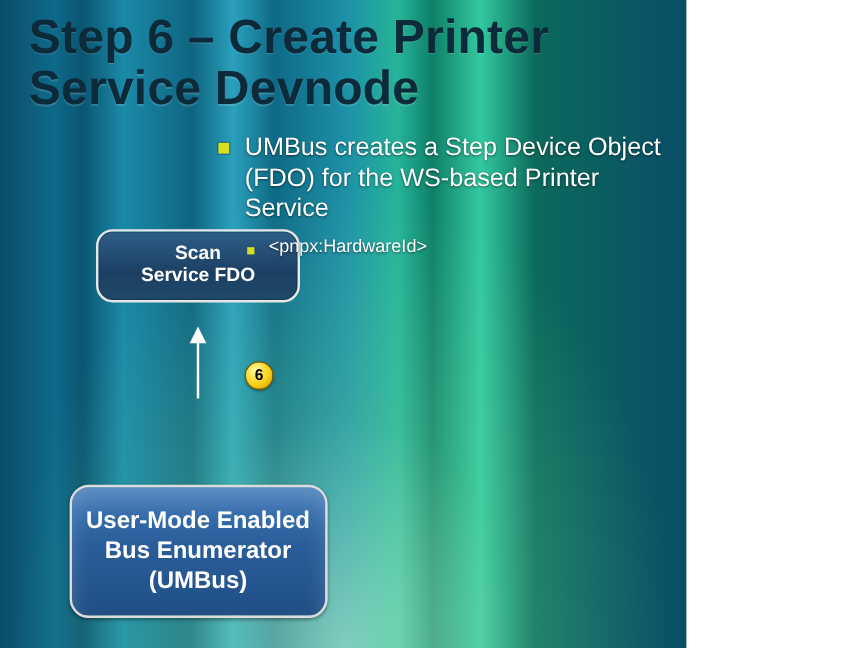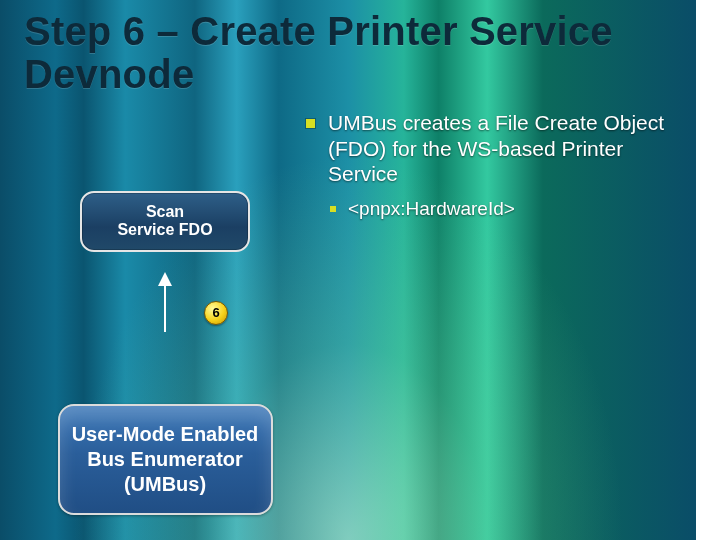--- a/index.html
+++ b/index.html
@@ -6,21 +6,21 @@
     margin: 0;
     padding: 0;
     width: 720px;
     height: 540px;
     overflow: hidden;
     font-family: "Segoe UI", Tahoma, Arial, sans-serif;
     color: #fff;
   }
   .slide {
     position: relative;
-    width: 696px;
+    width: 572px;
     height: 540px;
     background:
       radial-gradient(ellipse 500px 700px at 50% 100%, rgba(210,255,210,0.55) 0%, rgba(120,220,160,0.25) 28%, rgba(0,90,120,0) 55%),
       linear-gradient(90deg,
         #0a4d68 0%, #0e6a8a 8%, #0a5570 12%,
         #1a8aa8 18%, #0f6580 28%,
         #2aa0bd 34%, #0e6a86 40%,
         #1c8fa6 50%, #26b49a 58%,
         #0e8068 63%, #33c9a0 70%,
         #0b6a5b 78%, #0a4d68 100%);
@@ -143,21 +143,21 @@
     left: 0;
     top: 9px;
     width: 9px; height: 9px;
     background: #d7df23;
     box-shadow: 0 0 0 1px rgba(0,0,0,0.25);
   }
   ul.sub {
     list-style: none;
     margin: 10px 0 0 0;
     padding: 0;
-    font-size: 19px;
+    font-size: 15px;
   }
   ul.sub > li {
     position: relative;
     padding-left: 42px;
     margin-bottom: 2px;
   }
   ul.sub > li::before {
     content: "";
     position: absolute;
     left: 24px;
@@ -181,20 +181,20 @@
       <div class="arrow-shaft"></div>
     </div>
 
     <div class="step-badge">6</div>
 
     <div class="node umbus">User-Mode Enabled<br>Bus Enumerator<br>(UMBus)</div>
   </div>
 
   <div class="right-col">
     <ul class="main">
-      <li><span>UMBus creates a File Create Object (FDO) for the WS-based Printer Service</span></li>
+      <li><span>UMBus creates a Step Device Object (FDO) for the WS-based Printer Service</span></li>
     </ul>
     <ul class="sub">
       <li><span>&lt;pnpx:HardwareId&gt;</span></li>
     </ul>
   </div>
 
 </div>
 
 </body></html>

